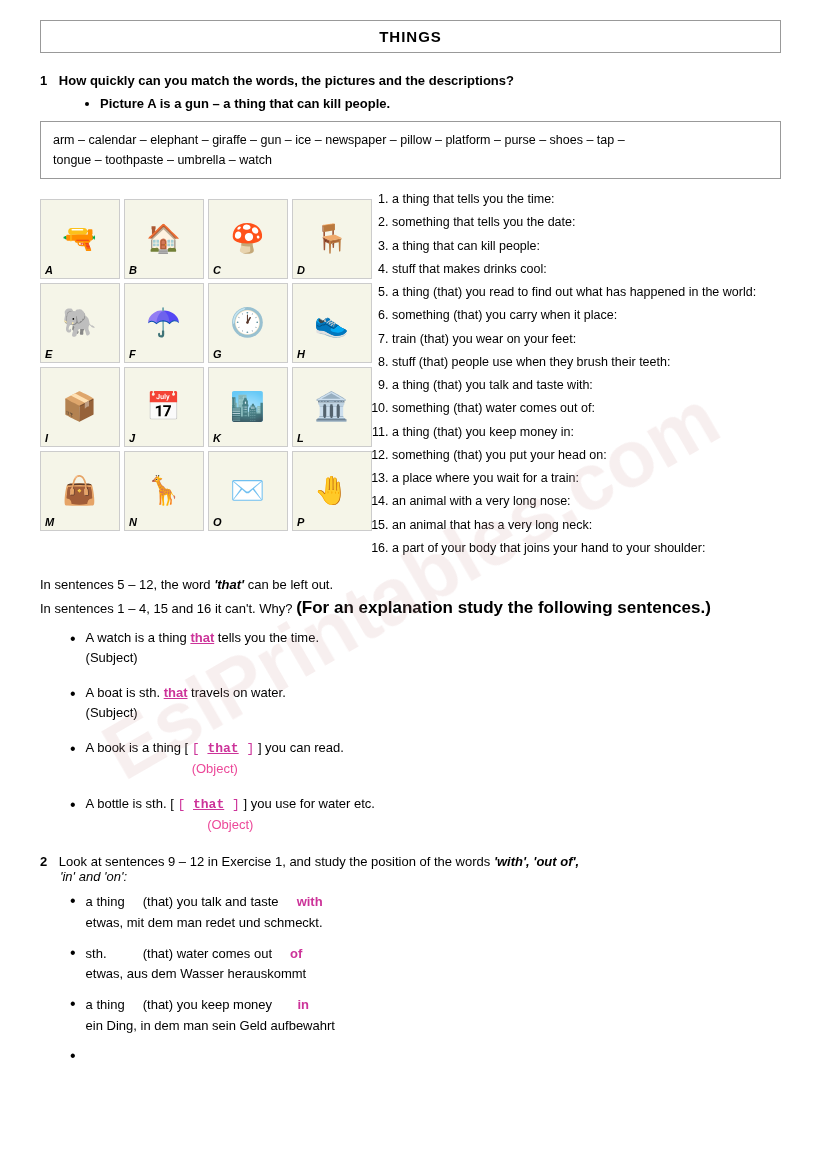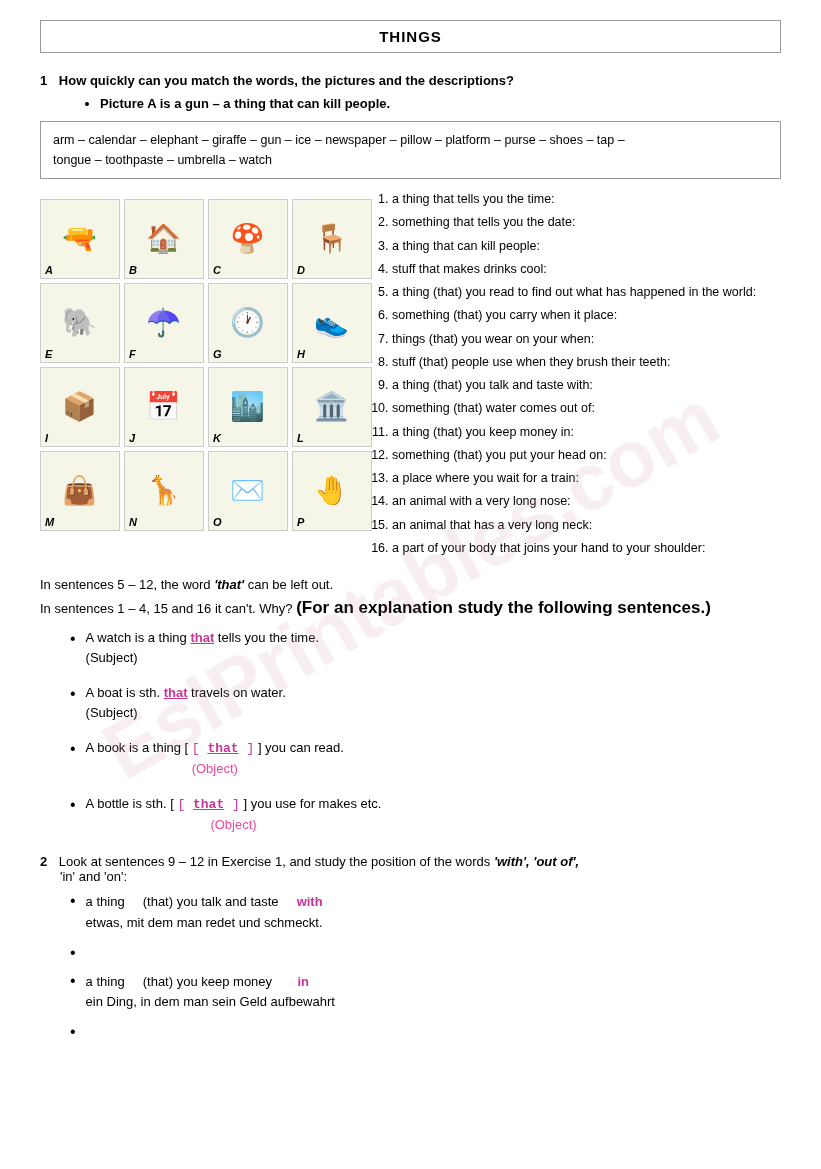--- a/index.html
+++ b/index.html
@@ -271,21 +271,21 @@
       </div>
     </div>
 
     <ol class="descriptions-list">
       <li>a thing that tells you the time:</li>
       <li>something that tells you the date:</li>
       <li>a thing that can kill people:</li>
       <li>stuff that makes drinks cool:</li>
       <li>a thing (that) you read to find out what has happened in the world:</li>
       <li>something (that) you carry when it place:</li>
-      <li>things (that) you wear on your when:</li>
+      <li>train (that) you wear on your feet:</li>
       <li>stuff (that) people use when they brush their teeth:</li>
       <li>a thing (that) you talk and taste with:</li>
       <li>something (that) water comes out of:</li>
       <li>a thing (that) you keep money in:</li>
       <li>something (that) you put your head on:</li>
       <li>a place where you wait for a train:</li>
       <li>an animal with a very long nose:</li>
       <li>an animal that has a very long neck:</li>
       <li>a part of your body that joins your hand to your shoulder:</li>
     </ol>
@@ -322,48 +322,54 @@
     <span class="bullet-dot">•</span>
     <div class="sentence-block">
       <span>A book is a thing [ </span><span class="bracket-that">[ <span class="that-underline">that</span> ]</span><span> ] you can read.</span>
       <span class="object-label">(Object)</span>
     </div>
   </div>
 
   <div class="bullet-point">
     <span class="bullet-dot">•</span>
     <div class="sentence-block">
-      <span>A bottle is sth. [ </span><span class="bracket-that">[ <span class="that-underline">that</span> ]</span><span> ] you use for makes etc.</span>
+      <span>A bottle is sth. [ </span><span class="bracket-that">[ <span class="that-underline">that</span> ]</span><span> ] you use for water etc.</span>
       <span class="object-label">(Object)</span>
     </div>
   </div>
 
 </div>
 
 <div class="section" style="margin-top:16px;">
   <p>
     <span class="question-num">2</span>
     <span>Look at sentences 9 – 12 in Exercise 1, and study the position of the words </span><span class="bold-italic">'with', 'out of',</span><br>
-    <span style="margin-left:20px;"> 'in' and 'on':</span>
+    <span style="margin-left:20px;font-style:italic;"> 'in' and 'on':</span>
   </p>
 
   <div class="exercise2-bullets">
 
     <div class="exercise2-bullet">
       <span class="ex2-dot">•</span>
       <div class="ex2-content">
         <span>a thing</span>&nbsp;&nbsp;&nbsp;&nbsp;
         <span>(that) you talk and taste</span>&nbsp;&nbsp;&nbsp;&nbsp;
         <span class="pink-word">with</span><br>
         <span>etwas, mit dem man redet und schmeckt.</span>
       </div>
     </div>
 
     <div class="exercise2-bullet">
       <span class="ex2-dot">•</span>
+      <div class="ex2-content">
+        <span>sth.</span>&nbsp;&nbsp;&nbsp;&nbsp;&nbsp;&nbsp;&nbsp;&nbsp;&nbsp;
+        <span>(that) water comes out</span>&nbsp;&nbsp;&nbsp;&nbsp;
+        <span class="pink-word">of</span><br>
+        <span>etwas, aus dem Wasser herauskommt</span>
+      </div>
     </div>
 
     <div class="exercise2-bullet">
       <span class="ex2-dot">•</span>
       <div class="ex2-content">
         <span>a thing</span>&nbsp;&nbsp;&nbsp;&nbsp;
         <span>(that) you keep money</span>&nbsp;&nbsp;&nbsp;&nbsp;&nbsp;&nbsp;
         <span class="pink-word">in</span><br>
         <span>ein Ding, in dem man sein Geld aufbewahrt</span>
       </div>

